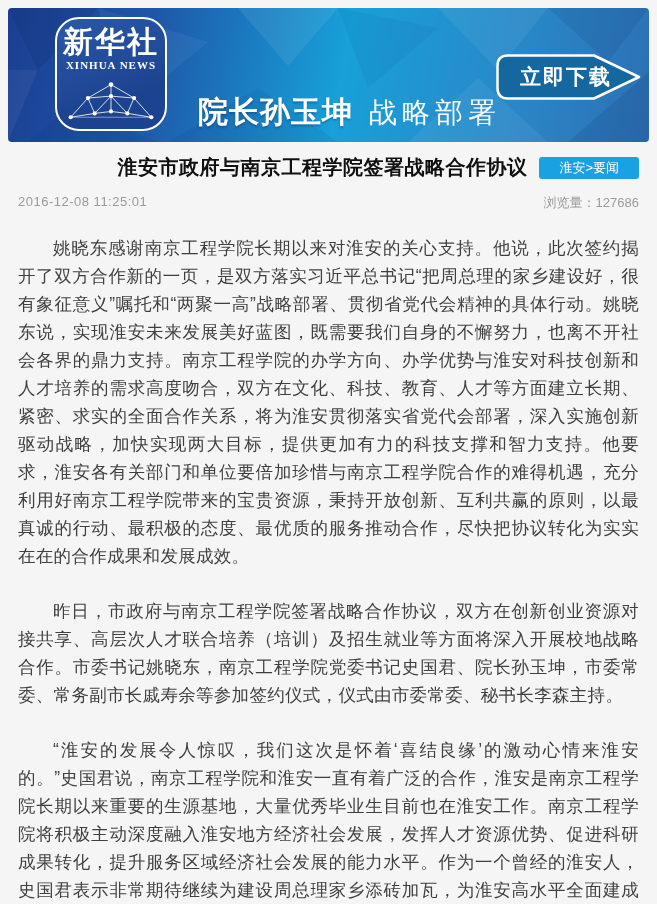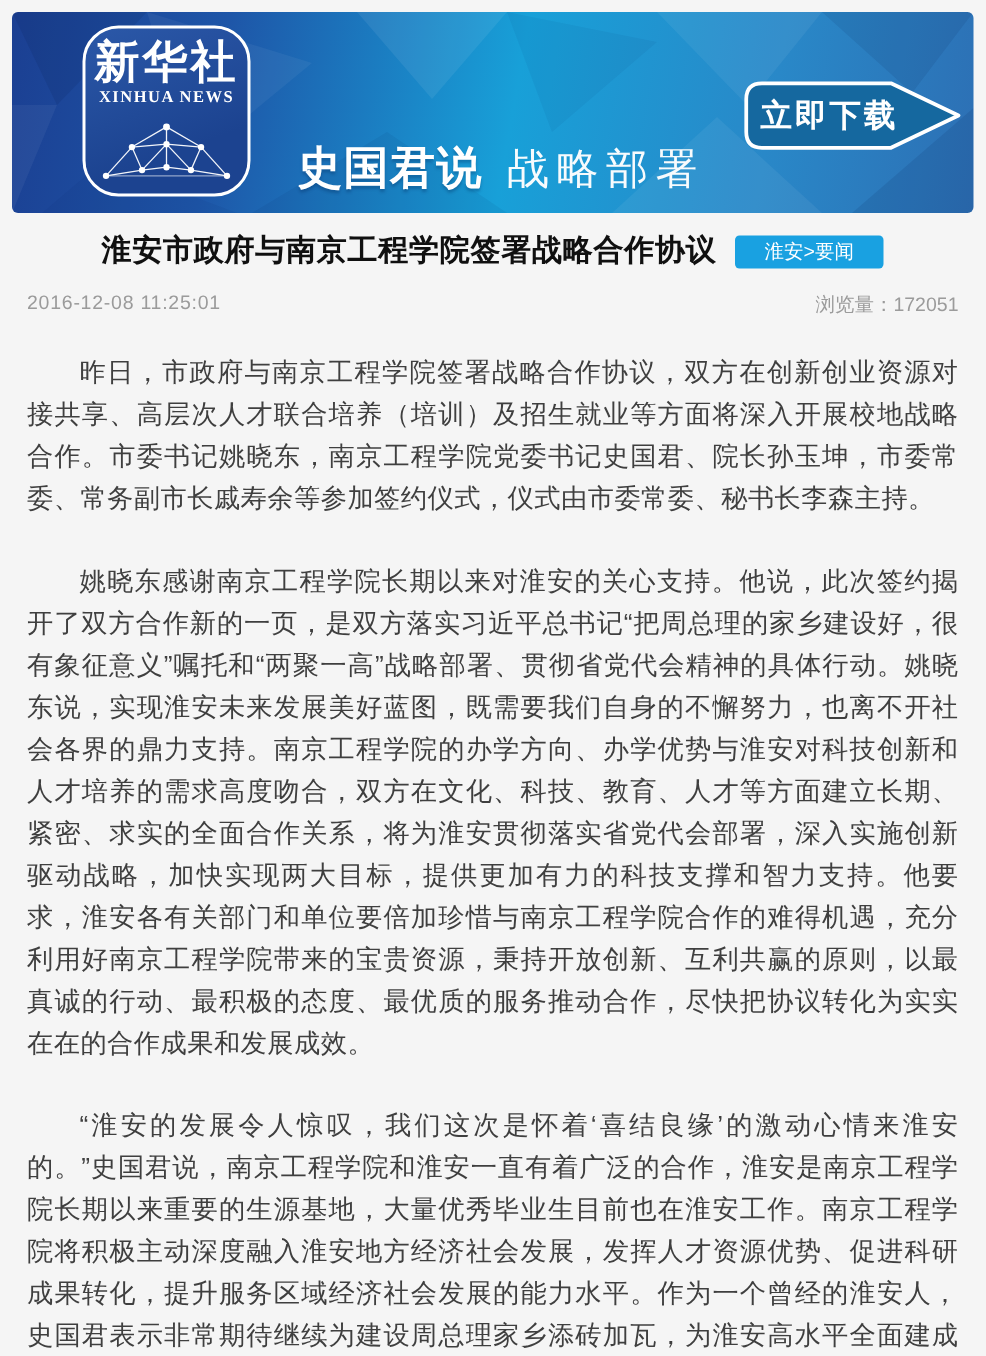--- a/index.html
+++ b/index.html
@@ -31,27 +31,27 @@
     color:#fff; letter-spacing:3px; line-height:1.1;
     text-shadow:0 2px 3px rgba(0,40,90,.35); white-space:nowrap;
   }
   .banner-sub { position:absolute; left:190px; top:84px; color:#fff; white-space:nowrap; }
   .sub-bold { font-size:30px; font-weight:900; letter-spacing:1px; text-shadow:0 2px 2px rgba(0,40,90,.3); }
   .sub-rest { font-size:28px; font-weight:300; margin-left:16px; letter-spacing:5px; opacity:.97; }
 
   .download-btn { position:absolute; left:487px; top:45px; width:147px; height:48px; cursor:pointer; }
   .download-btn svg { position:absolute; inset:0; }
   .download-label {
-    position:absolute; left:12px; top:50%; transform:translateY(-50%);
+    position:absolute; left:25px; top:50%; transform:translateY(-50%);
     font-size:21px; font-weight:bold; color:#fff; letter-spacing:2px; white-space:nowrap;
   }
 
   
   .article { padding:12px 10px 0; }
-  .title-row { display:flex; justify-content:center; align-items:flex-start; }
+  .title-row { display:flex; justify-content:flex-end; align-items:flex-start; }
   .article-title {
     margin:0; font-family:"Liberation Serif", serif; font-size:20px; font-weight:bold;
     color:#101010; letter-spacing:.5px; line-height:1.3;
   }
   .badge {
     flex:none; margin-left:12px; margin-top:3px; background:#19a1e1; color:#fff;
     font-size:13px; line-height:1; padding:4px 20px 5px; border-radius:3px; white-space:nowrap; cursor:pointer;
   }
 
   .meta-row { display:flex; justify-content:space-between; margin-top:14px; font-size:13px; color:#9b9b9b; }
@@ -115,45 +115,45 @@
             <circle cx="33" cy="40" r="2.2"></circle>
           <circle cx="50" cy="38" r="2.2"></circle>
             <circle cx="67" cy="40" r="2.2"></circle>
             <circle cx="92" cy="44" r="2.2"></circle>
         </g>
       </svg>
     </div>
 
 
     <div class="banner-sub">
-      <span class="sub-bold">史国君说</span><span class="sub-rest">战略部署</span>
+      <span class="sub-bold">院长孙玉坤</span><span class="sub-rest">战略部署</span>
     </div>
 
     <div class="download-btn">
       <svg viewBox="0 0 147 48" width="147" height="48">
         <path d="M 13 2.5 H 99 L 144 24 L 99 45.5 H 13 Q 2.5 45.5 2.5 35 V 13 Q 2.5 2.5 13 2.5 Z" fill="#15689f" stroke="#ffffff" stroke-width="2.5" stroke-linejoin="round"></path>
       </svg>
       <span class="download-label">立即下载</span>
     </div>
   </div>
 
   <div class="article">
 
     <div class="title-row">
       <h1 class="article-title">淮安市政府与南京工程学院签署战略合作协议</h1>
       <span class="badge">淮安&gt;要闻</span>
     </div>
 
     <div class="meta-row">
       <span class="date">2016-12-08 11:25:01</span>
-      <span class="views"><span>浏览量：</span><span>172051</span></span>
+      <span class="views"><span>浏览量：</span><span>127686</span></span>
     </div>
 
     <div class="body">
+      <p>姚晓东感谢南京工程学院长期以来对淮安的关心支持。他说，此次签约揭开了双方合作新的一页，是双方落实习近平总书记“把周总理的家乡建设好，很有象征意义”嘱托和“两聚一高”战略部署、贯彻省党代会精神的具体行动。姚晓东说，实现淮安未来发展美好蓝图，既需要我们自身的不懈努力，也离不开社会各界的鼎力支持。南京工程学院的办学方向、办学优势与淮安对科技创新和人才培养的需求高度吻合，双方在文化、科技、教育、人才等方面建立长期、紧密、求实的全面合作关系，将为淮安贯彻落实省党代会部署，深入实施创新驱动战略，加快实现两大目标，提供更加有力的科技支撑和智力支持。他要求，淮安各有关部门和单位要倍加珍惜与南京工程学院合作的难得机遇，充分利用好南京工程学院带来的宝贵资源，秉持开放创新、互利共赢的原则，以最真诚的行动、最积极的态度、最优质的服务推动合作，尽快把协议转化为实实在在的合作成果和发展成效。</p>
       <p>昨日，市政府与南京工程学院签署战略合作协议，双方在创新创业资源对接共享、高层次人才联合培养（培训）及招生就业等方面将深入开展校地战略合作。市委书记姚晓东，南京工程学院党委书记史国君、院长孙玉坤，市委常委、常务副市长戚寿余等参加签约仪式，仪式由市委常委、秘书长李森主持。</p>
-      <p>姚晓东感谢南京工程学院长期以来对淮安的关心支持。他说，此次签约揭开了双方合作新的一页，是双方落实习近平总书记“把周总理的家乡建设好，很有象征意义”嘱托和“两聚一高”战略部署、贯彻省党代会精神的具体行动。姚晓东说，实现淮安未来发展美好蓝图，既需要我们自身的不懈努力，也离不开社会各界的鼎力支持。南京工程学院的办学方向、办学优势与淮安对科技创新和人才培养的需求高度吻合，双方在文化、科技、教育、人才等方面建立长期、紧密、求实的全面合作关系，将为淮安贯彻落实省党代会部署，深入实施创新驱动战略，加快实现两大目标，提供更加有力的科技支撑和智力支持。他要求，淮安各有关部门和单位要倍加珍惜与南京工程学院合作的难得机遇，充分利用好南京工程学院带来的宝贵资源，秉持开放创新、互利共赢的原则，以最真诚的行动、最积极的态度、最优质的服务推动合作，尽快把协议转化为实实在在的合作成果和发展成效。</p>
       <p>“淮安的发展令人惊叹，我们这次是怀着‘喜结良缘’的激动心情来淮安的。”史国君说，南京工程学院和淮安一直有着广泛的合作，淮安是南京工程学院长期以来重要的生源基地，大量优秀毕业生目前也在淮安工作。南京工程学院将积极主动深度融入淮安地方经济社会发展，发挥人才资源优势、促进科研成果转化，提升服务区域经济社会发展的能力水平。作为一个曾经的淮安人，史国君表示非常期待继续为建设周总理家乡添砖加瓦，为淮安高水平全面建成小康社会贡献力量。（陆彦平）</p>
 
     </div>
 
   </div>
 
 </div>
 
 </body></html>

